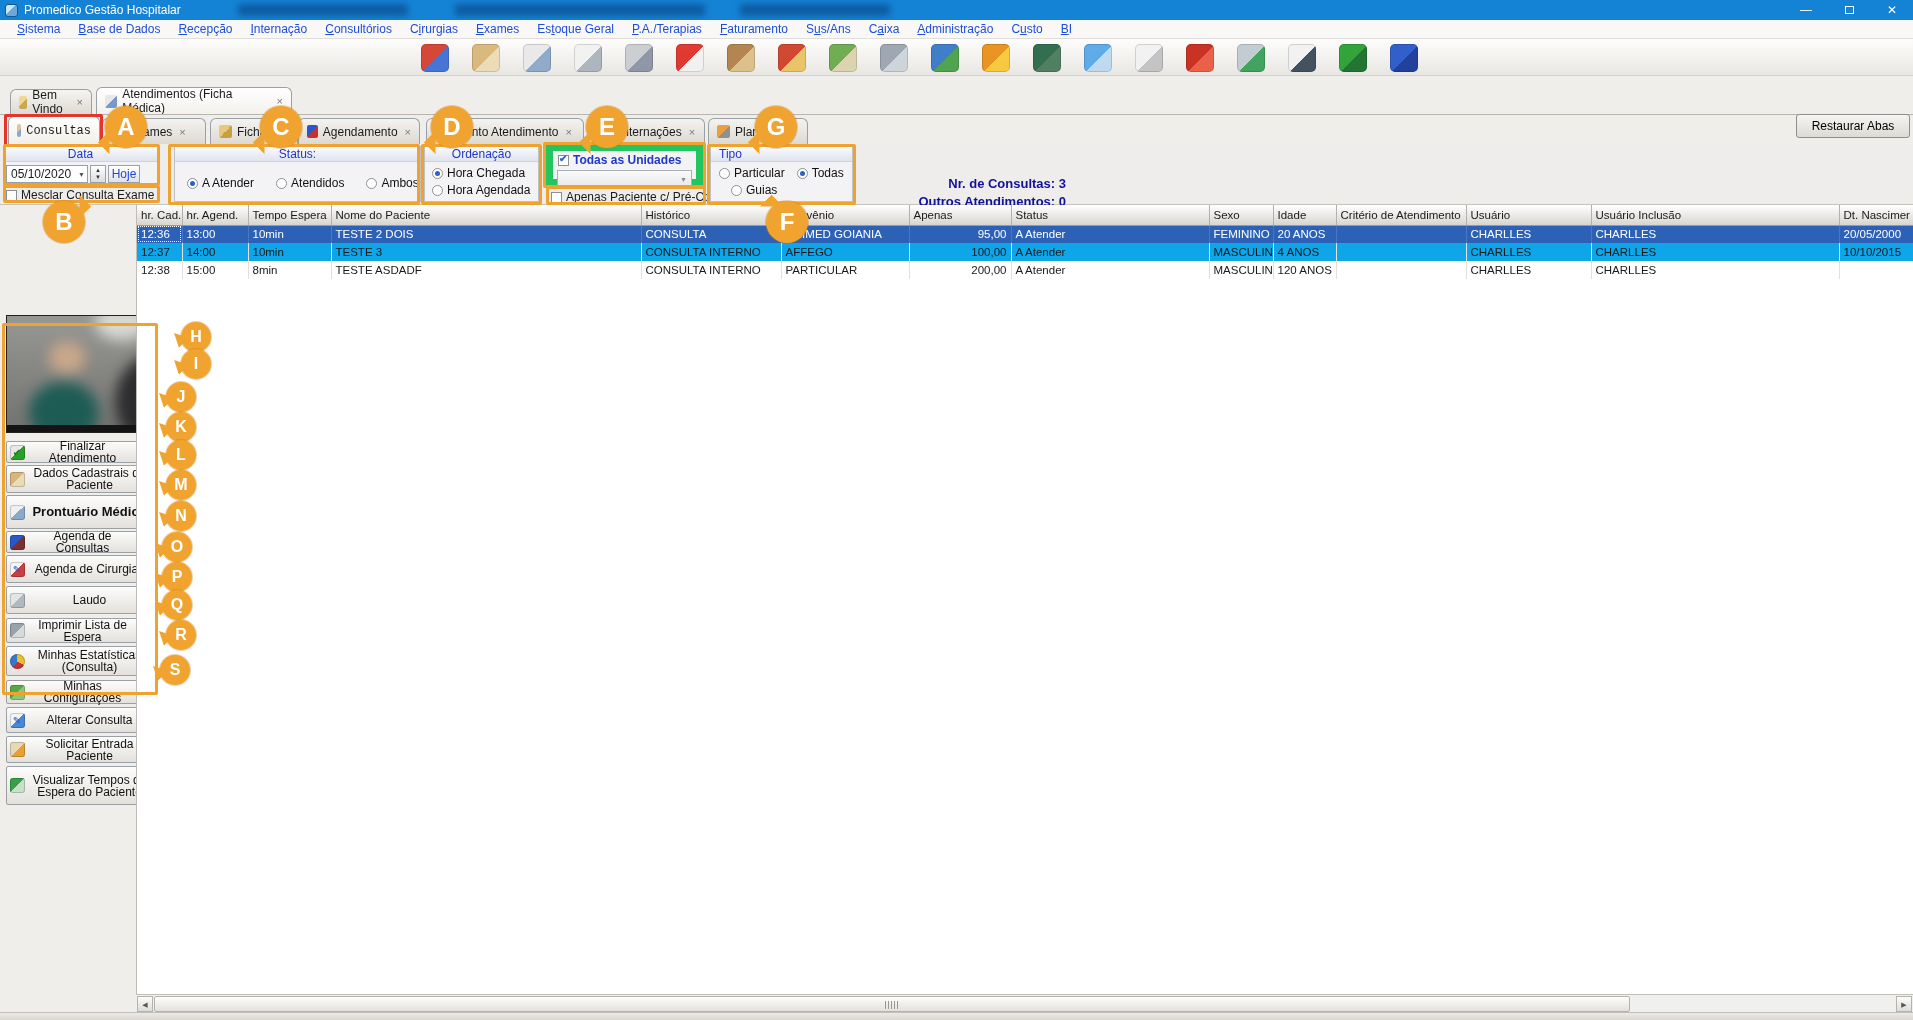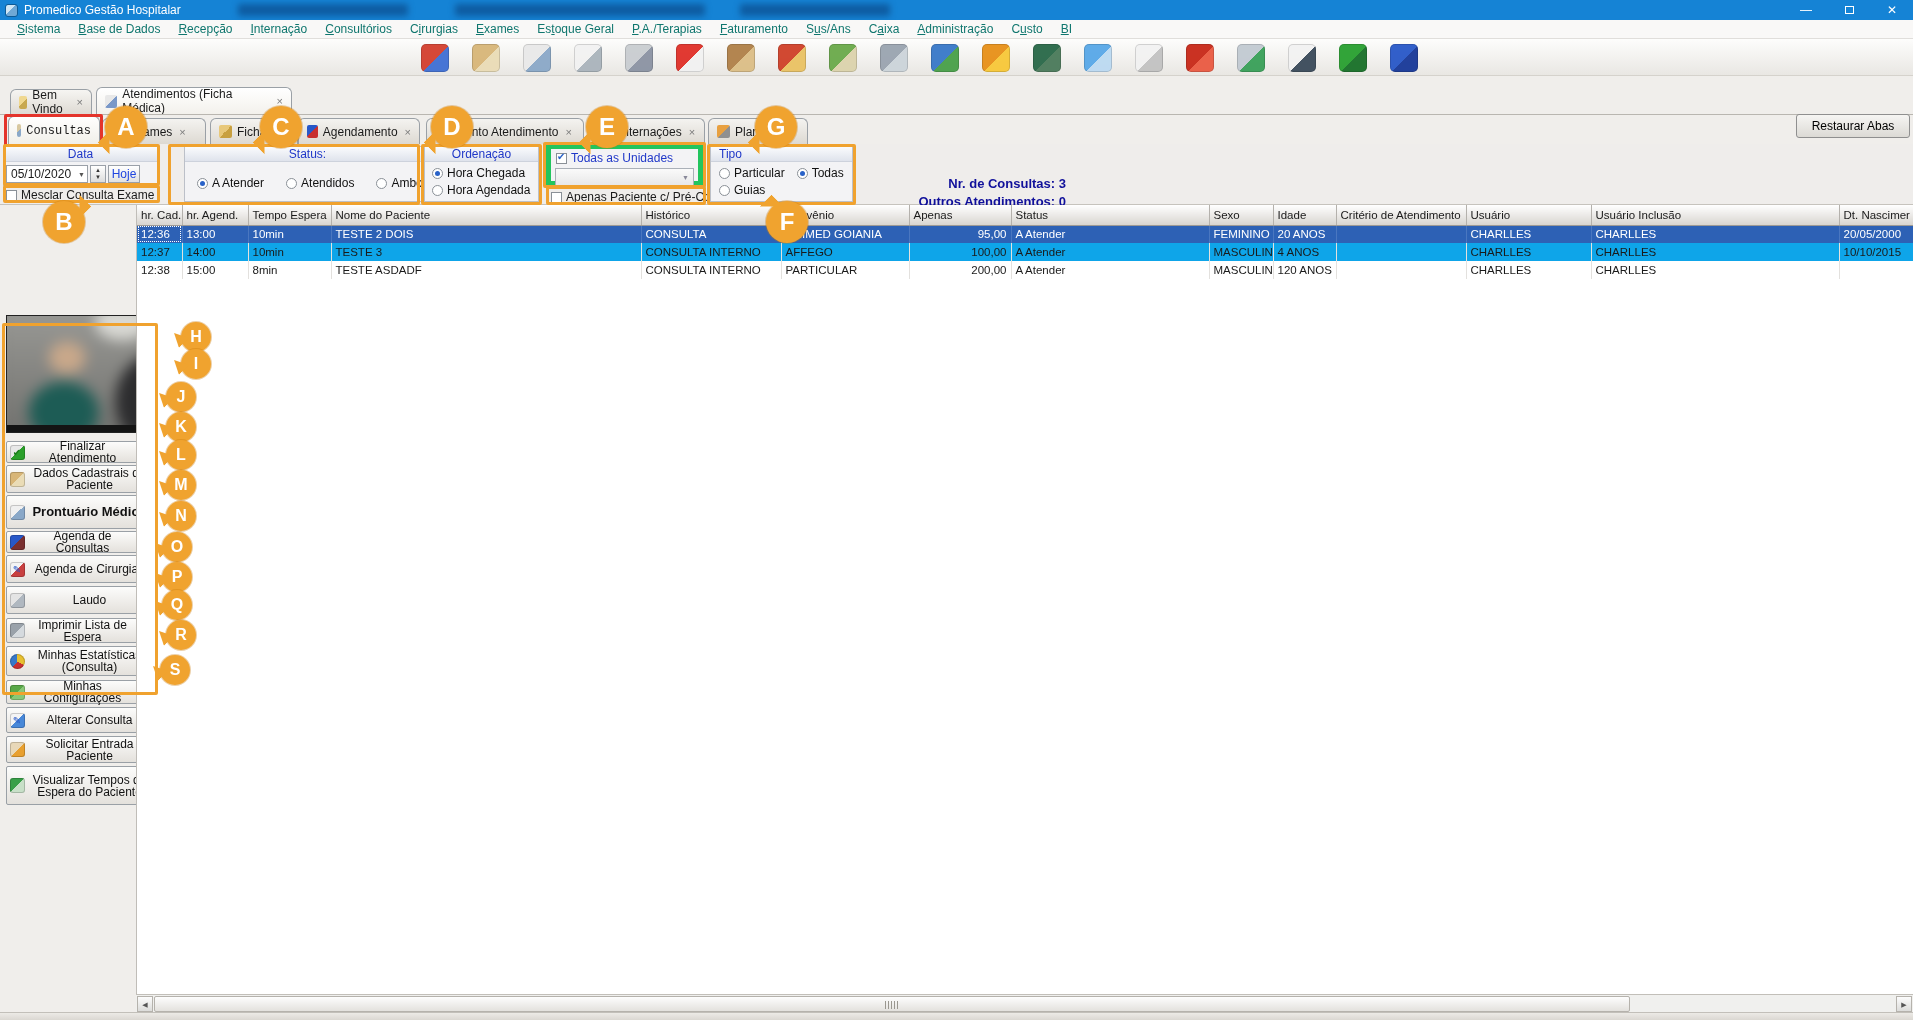--- a/index.html
+++ b/index.html
@@ -12,21 +12,21 @@
   #titlebar .appicon { width:13px; height:13px; margin-right:6px; border-radius:3px;
      background:linear-gradient(135deg,#cfe6f5 0 45%,#6fa8d5 45% 100%); border:1px solid #0d5a95; }
   #titlebar .t { font-size:12px; }
   .blurpill { position:absolute; top:4px; height:12px; border-radius:2px; background:rgba(8,60,120,.55); filter:blur(3px); }
   #blur1 { left:238px; width:170px; } #blur2 { left:455px; width:250px; } #blur3 { left:740px; width:150px; }
   .winbtn { position:absolute; top:0; width:42px; height:20px; color:#fff; text-align:center; line-height:20px; font-size:12px; }
   .winbtn.close { background:rgba(255,255,255,0.0); }
   .winbtn .sq { display:inline-block; width:9px; height:8px; border:1px solid #fff; }
 
   #menubar { position:absolute; left:0; top:20px; width:100%; height:19px; background:#f9f8f7; border-bottom:1px solid #e0dedb; display:flex; align-items:center; padding-left:8px; }
-  .menuitem { padding:0 9px; font-size:12px; color:#0f766e; }
+  .menuitem { padding:0 9px; font-size:12px; color:#1d4ed8; }
   .menuitem u { text-decoration:underline; }
 
   #toolbar { position:absolute; left:0; top:39px; width:100%; height:37px;
      background:linear-gradient(#fdfdfc,#e9e7e3); border-bottom:1px solid #d5d2cc; }
   .tool { position:absolute; top:5px; width:28px; height:28px; border-radius:5px; opacity:.95;
      box-shadow:inset 0 0 0 1px rgba(0,0,0,.15); }
 
   
   #maintabs { position:absolute; left:0; top:87px; width:100%; height:27px; }
   .mtab { position:absolute; bottom:0; height:25px; border:1px solid #9aa0a6; border-bottom:none; border-radius:6px 6px 0 0;
@@ -56,32 +56,32 @@
   label.opt { font-size:12px; color:#111; }
 
   #grp-data { left:3px; top:2px; width:155px; height:40px; }
   #grp-data .row { display:flex; align-items:center; padding:3px 2px 0 2px; gap:2px; }
   .datefield { width:82px; height:18px; background:#fff; border:1px solid #9aa0a8; display:inline-flex; align-items:center; justify-content:space-between; padding:0 2px 0 4px; font-size:12px; }
   .datefield .dd { font-size:7px; color:#555; }
   .spin { width:16px; height:18px; border:1px solid #9aa0a8; background:linear-gradient(#fff,#dcdcdc); display:inline-flex; flex-direction:column; align-items:center; justify-content:center; font-size:6px; color:#333; line-height:7px; }
   .hoje { width:32px; height:18px; border:1px solid #9aa0a8; background:linear-gradient(#ffffff,#e2e2e2); color:#1f45e0; font-size:12px; font-family:inherit; padding:0; }
   #cb-mesclar { position:absolute; left:6px; top:44px; font-size:12px; }
 
-  #grp-status { left:184px; top:2px; width:247px; height:56px; }
+  #grp-status { left:174px; top:2px; width:247px; height:56px; }
   #grp-status .opts { display:flex; gap:22px; padding:14px 0 0 12px; }
   #grp-orden { left:424px; top:2px; width:115px; height:56px; }
   #grp-orden .opts { padding:4px 0 0 7px; display:flex; flex-direction:column; gap:3px; }
-  #grp-unid { left:546px; top:0px; width:157px; height:42px; border:5px solid #22c55e; background:#f3f3f5; position:absolute; }
+  #grp-unid { left:546px; top:0px; width:157px; height:42px; border:7px solid #22c55e; background:#f3f3f5; position:absolute;font-weight:bold; }
   #grp-unid .cbrow { padding:2px 0 0 5px; }
   .dropdown { margin:3px 4px 0 4px; height:18px; background:linear-gradient(#fafafa,#e8e8e8); border:1px solid #aab0b8; display:flex; align-items:center; justify-content:flex-end; padding-right:4px; color:#889; font-size:7px; }
   #cb-apenas { position:absolute; left:551px; top:46px; font-size:12px; }
   #grp-tipo { left:710px; top:2px; width:143px; height:56px; }
   #grp-tipo .grp-h { text-align:left; padding-left:8px; }
   #grp-tipo .r1 { padding:4px 0 0 8px; display:flex; gap:12px; }
-  #grp-tipo .r2 { padding:3px 0 0 8px; }
+  #grp-tipo .r2 { padding:3px 0 0 20px; }
 
   #stats { position:absolute; left:854px; top:31px; width:212px; text-align:right; color:#10109b; font-weight:bold; font-size:13px; line-height:18px; }
 
   
   #photo { position:absolute; left:6px; top:200px; width:149px; height:118px; background:#7a7a78; border:1px solid #222; overflow:hidden; }
   #photo .blob { position:absolute; inset:-10px; filter:blur(7px);
      background:
        radial-gradient(45px 30px at 75% 12%, #d9d9d4 0 60%, transparent 62%),
        radial-gradient(30px 26px at 42% 38%, #c9a88a 0 60%, transparent 63%),
        radial-gradient(55px 48px at 40% 78%, #1d5c55 0 62%, transparent 65%),

